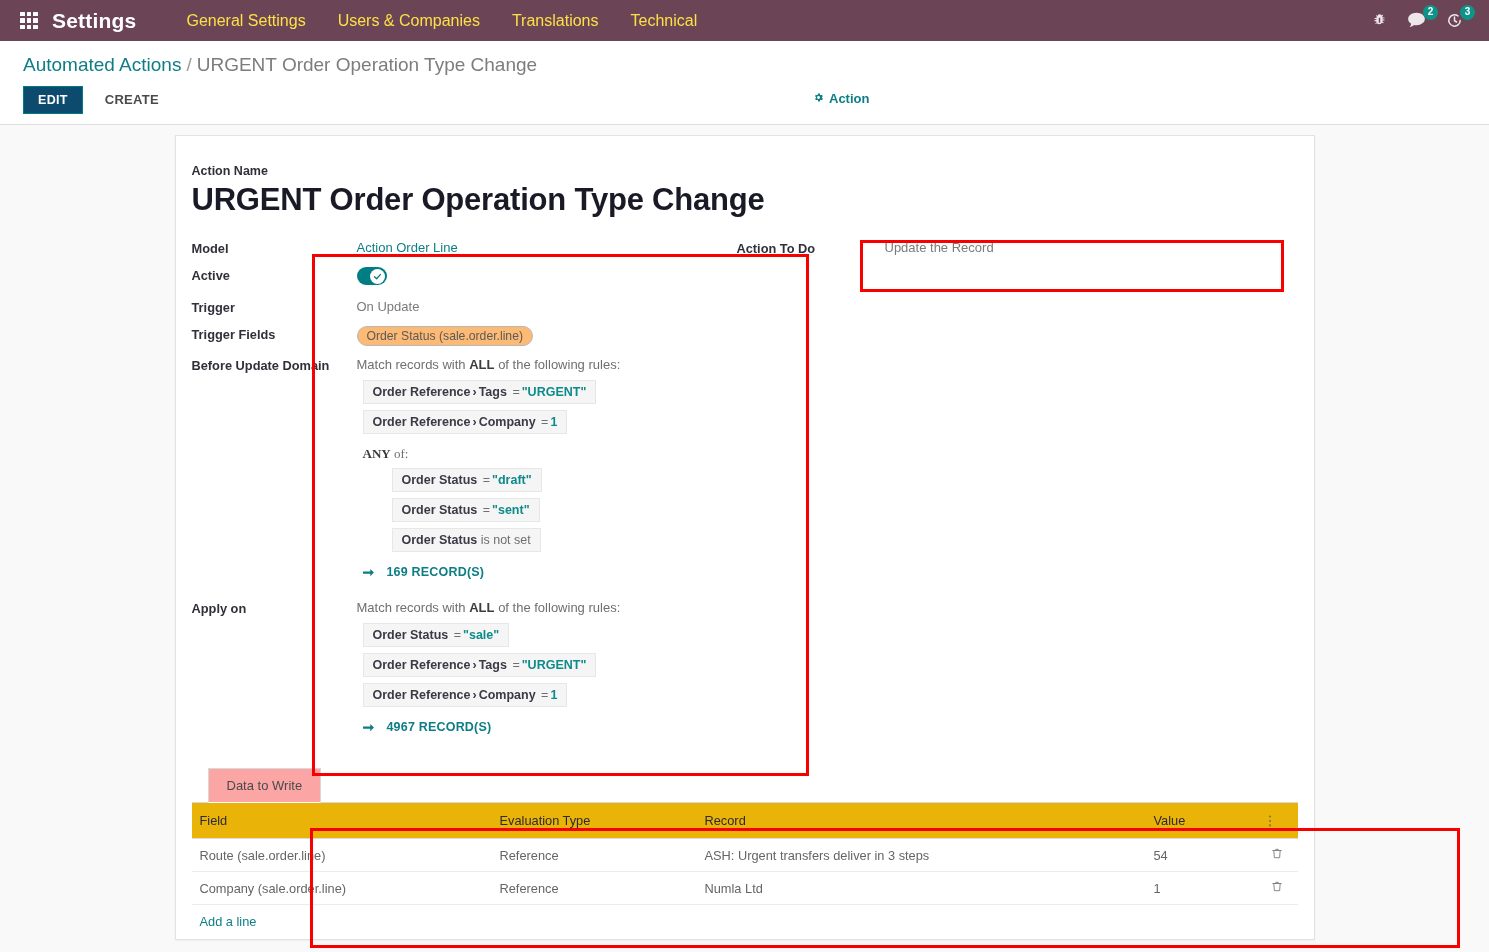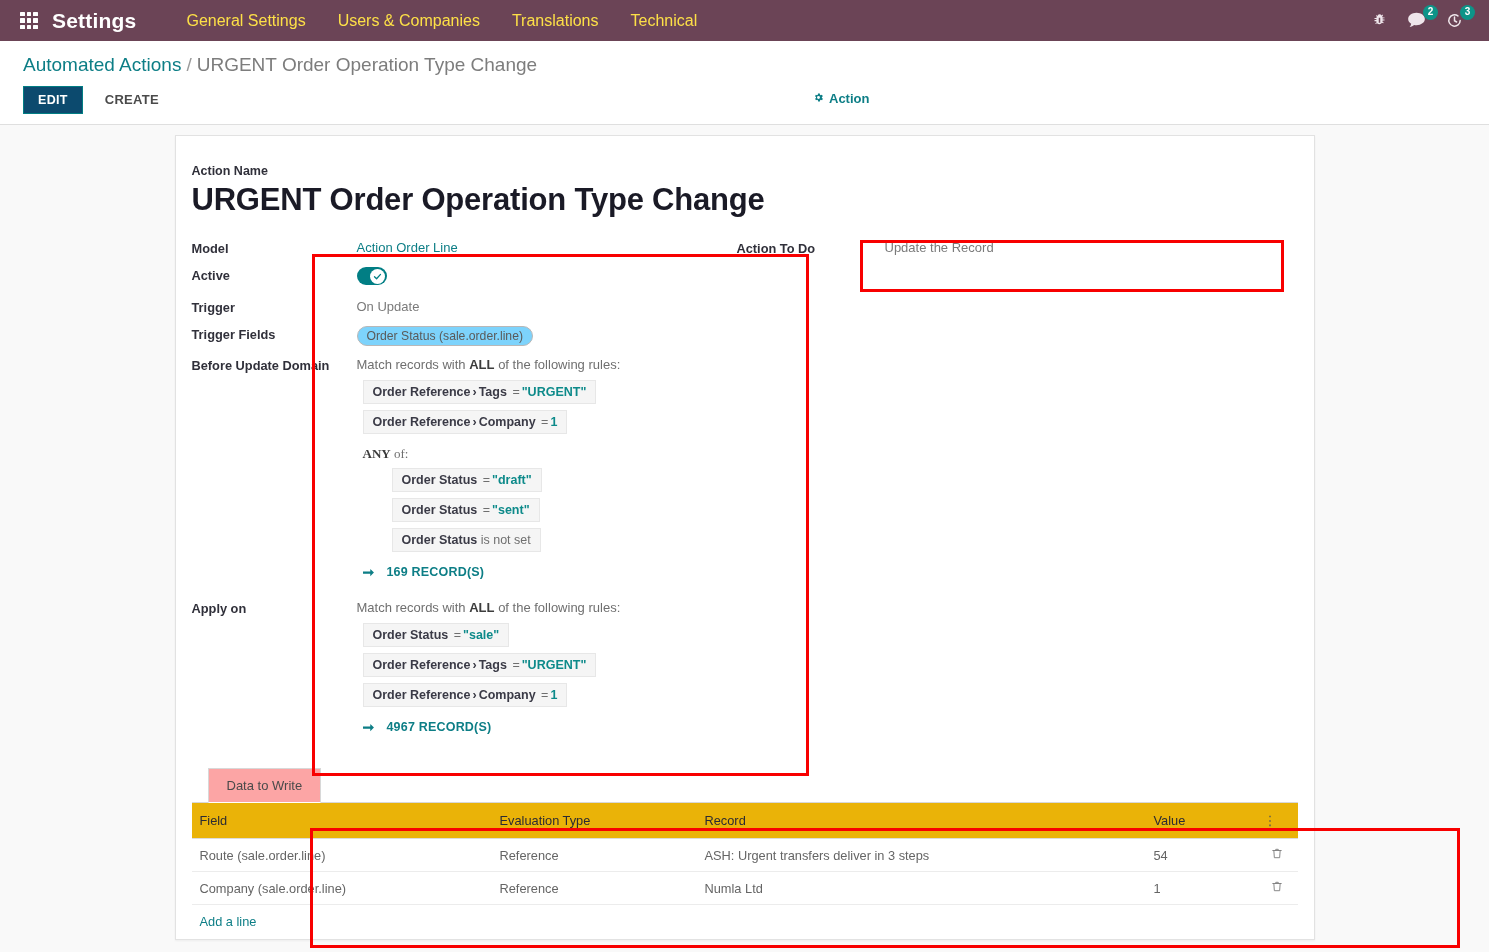--- a/index.html
+++ b/index.html
@@ -80,21 +80,21 @@
   }
   .toggle .knob{
     position:absolute; right:1.5px; top:1.5px; width:15px;height:15px;border-radius:50%;
     background:#fff; display:flex;align-items:center;justify-content:center;
   }
   .toggle .knob svg{ width:9px;height:9px; }
 
   
   .tagpill{
     display:inline-block; border:1px solid #b8b8b8; border-radius:12px;
-    padding:2px 9px; font-size:12.2px; color:#5a5a5a; background:#7dd3fc;
+    padding:2px 9px; font-size:12.2px; color:#5a5a5a; background:#fdba74;
   }
 
   .match-line{ font-size:13px; color:#6f6f6f; margin-bottom:8px;}
   .match-line b{ color:#3d3d3d;}
   .cond{
     display:inline-block; background:#f5f5f5; border:1px solid #e7e7e7;
     padding:4px 9px; font-size:12.5px; margin:0 4px 6px 0; vertical-align:top;
   }
   .cond .f{ font-weight:bold; color:#3a3a46;}
   .cond .chev{ font-weight:bold; color:#3a3a46; margin:0 2px;}

